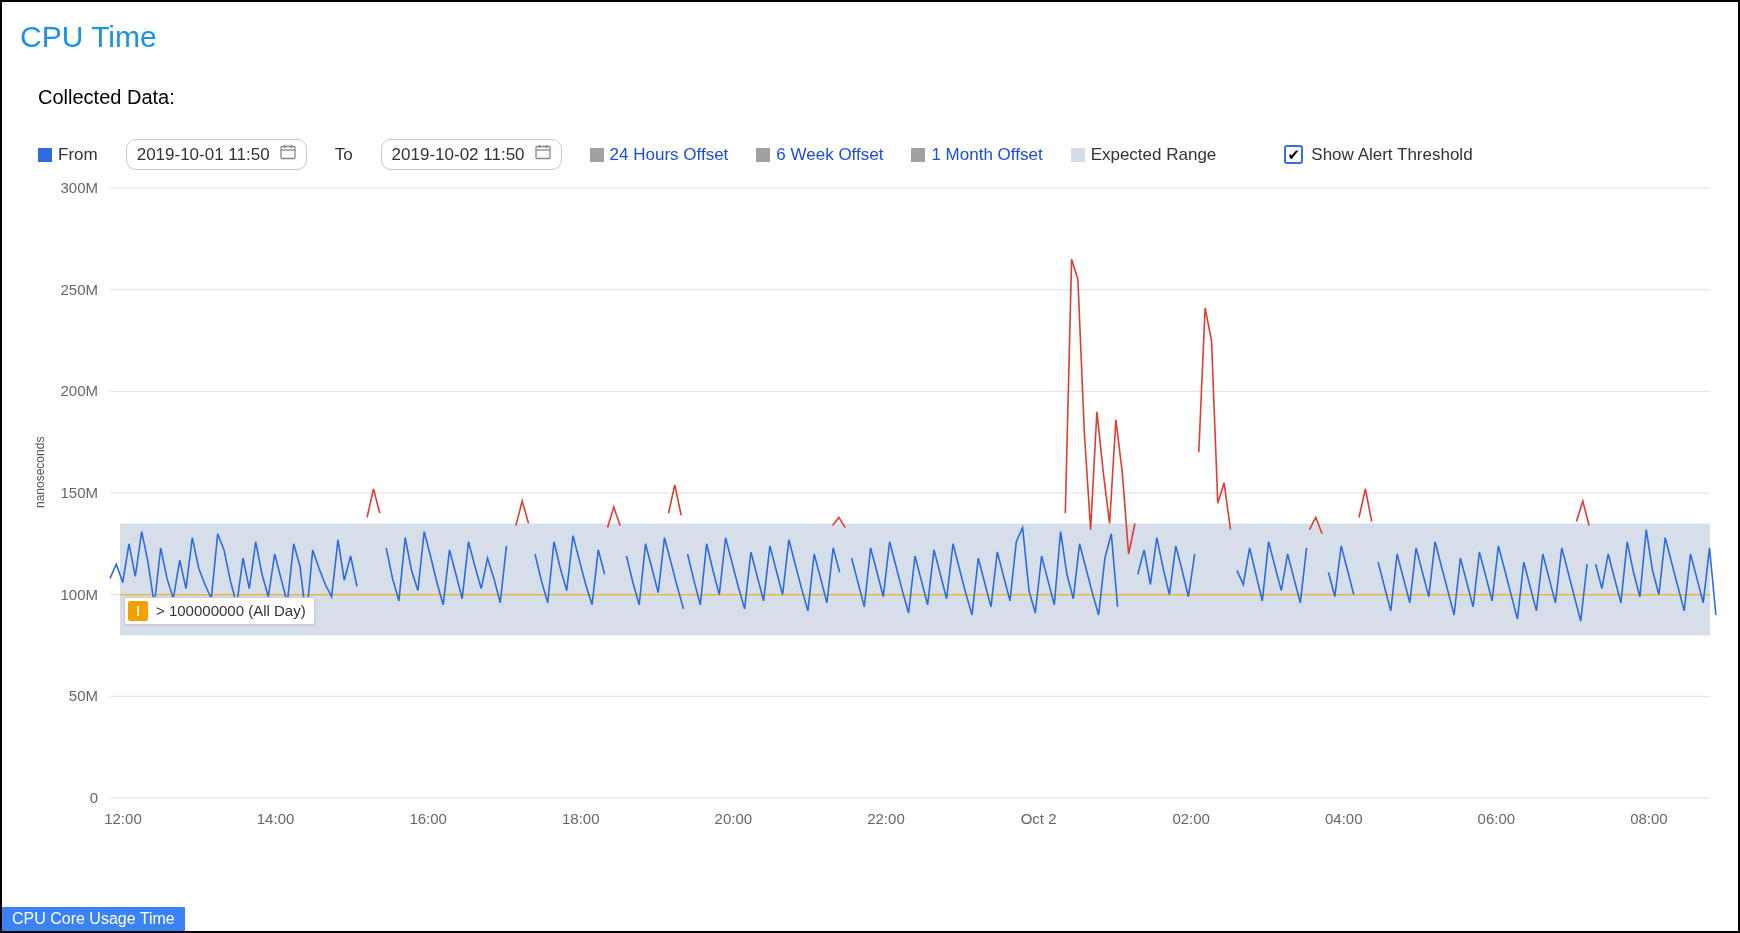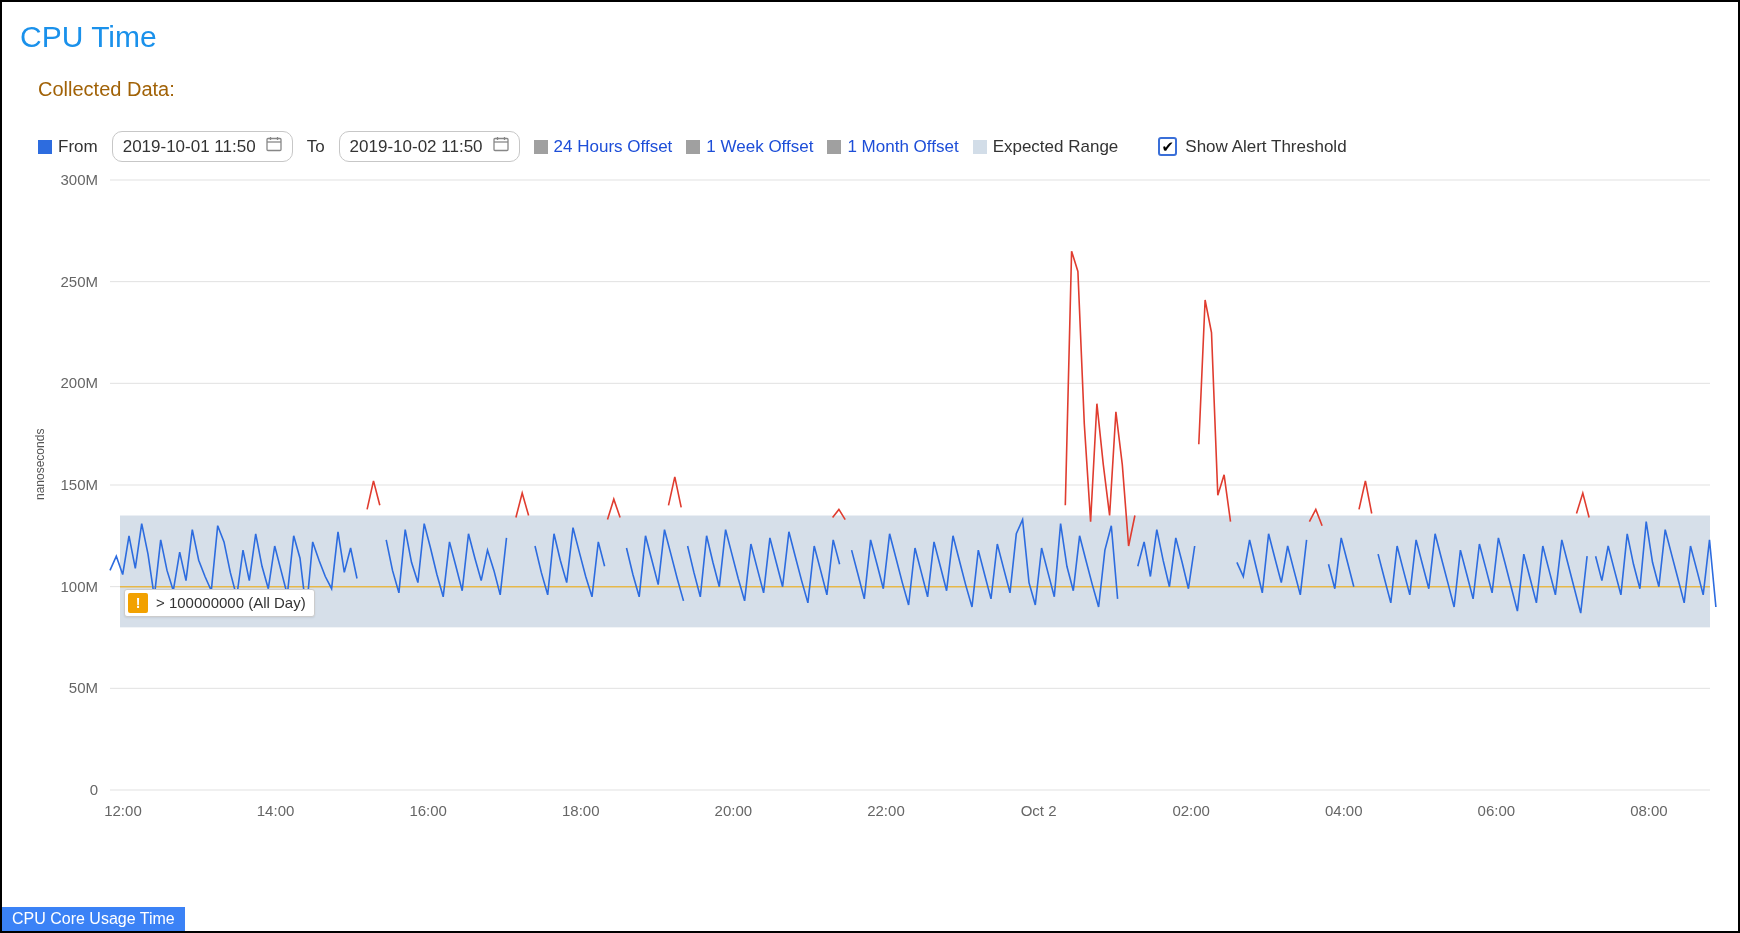--- a/index.html
+++ b/index.html
@@ -17,28 +17,28 @@
     position: relative;
     overflow: hidden;
   }
   .title {
     color: #1a91eb;
     font-size: 30px;
     font-weight: 400;
     margin-bottom: 18px;
   }
   .subtitle {
-    color: #a16207;
+    color: #000000;
     font-size: 20px;
-    margin: 24px 0 30px 18px;
+    margin: 32px 0 30px 18px;
   }
   .controls {
     display: flex;
     align-items: center;
-    gap: 14px;
+    gap: 28px;
     margin-left: 18px;
     font-size: 17px;
     color: #333;
   }
   .swatch { width: 14px; height: 14px; display: inline-block; margin-right: 6px; vertical-align: -1px; }
   .sw-blue { background: #2d6cdf; }
   .sw-gray { background: #a0a0a0; }
   .sw-band { background: #d2dde8; }
   .date-input {
     display: inline-flex; align-items: center;
@@ -122,21 +122,21 @@
             <line x1="11.5" y1="1" x2="11.5" y2="4" stroke="#555" stroke-width="1.3"></line>
           </svg>
       </span>
     </span>
     <span class="legend-item">
       <span class="swatch sw-gray"></span>
       <span>24 Hours Offset</span>
     </span>
     <span class="legend-item">
       <span class="swatch sw-gray"></span>
-      <span>1 Week Offset</span>
+      <span>6 Week Offset</span>
     </span>
     <span class="legend-item">
       <span class="swatch sw-gray"></span>
       <span>1 Month Offset</span>
     </span>
     <span class="legend-item active">
       <span class="swatch sw-band"></span>
       <span>Expected Range</span>
     </span>
     <span style="width:12px"></span>

